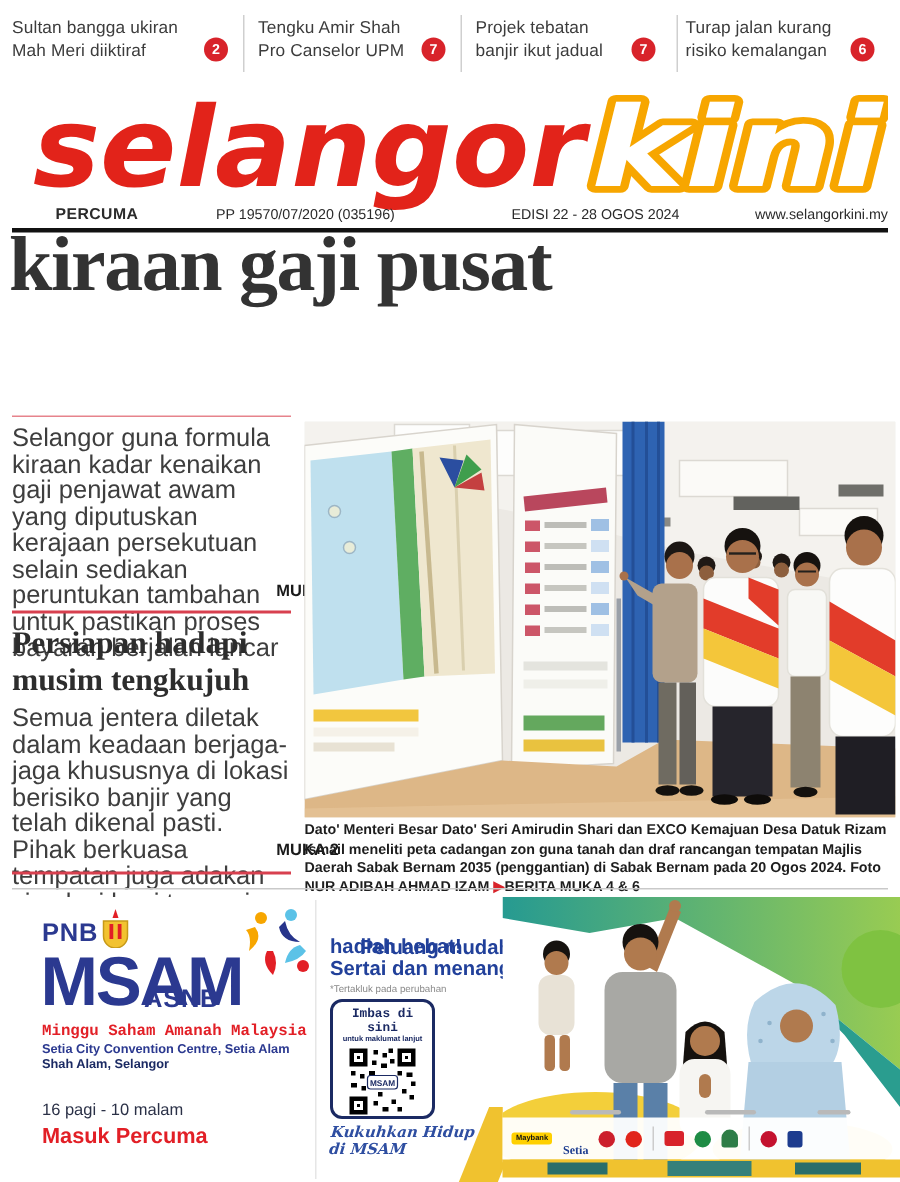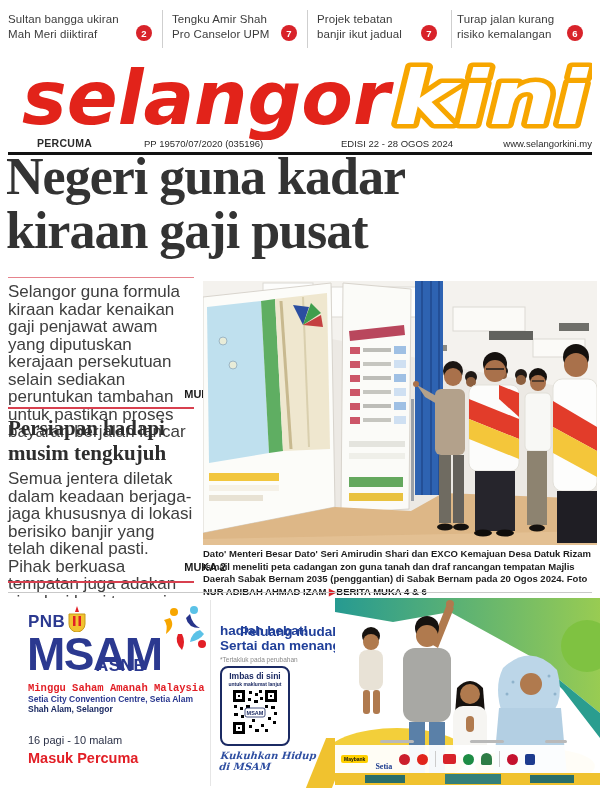--- a/index.html
+++ b/index.html
@@ -32,21 +32,21 @@
   .pnb{font-size:17px;font-weight:bold;letter-spacing:.5px;}
   .msam{font-size:46px;font-weight:bold;letter-spacing:-1.5px;line-height:44px;}
   .adsub{font-size:10.5px;font-weight:bold;}
   .advenue{font-size:8.5px;font-weight:bold;line-height:10.5px;}
   .addates{font-size:15px;font-weight:bold;}
   .adhours{font-size:11px;color:#2b3147;}
   .adentry{font-size:14.5px;font-weight:bold;}
   .promo{font-size:13.5px;font-weight:bold;line-height:15.5px;color:#21409a;}
   .disc{font-size:6.5px;color:#8a8a8a;}
   .qrcard{border:2px solid #1b2a63;border-radius:8px;background:#fff;text-align:center;}
-  .qrtitle{font-size:8.5px;font-weight:bold;color:#1b2a63;line-height:9px;margin-top:4px;}
+  .qrtitle{font-size:8.5px;font-weight:bold;color:#1b2a63;line-height:9px;margin-top:4px;font-family:Liberation Mono, monospace;}
   .qrsub{font-size:5px;font-weight:bold;color:#1b2a63;line-height:6px;}
   .script{font-family:"DejaVu Serif",serif;font-style:italic;font-size:10px;color:#2e4ea1;transform:skewX(-6deg);font-weight:bold;}
   .vhair{width:1px;background:#e6e6e6;}
   .sponsorband{background:rgba(255,255,255,.95);display:flex;align-items:center;gap:7px;padding:0 6px;}
   .logodot{border-radius:50%;}
   .lgsep{width:1px;height:16px;background:#cccccc;}
   .lglabel{height:3px;width:34px;background:#b9b9b9;border-radius:2px;}
   .maybank{background:#ffd000;color:#111;font-size:5px;font-weight:bold;border-radius:2px;padding:1px 3px;}
   .setia{color:#1d3c8f;font-size:8px;font-weight:bold;font-family:"Liberation Serif",serif;margin-top:14px;}
   .yellowband{background:#f0c22f;}
@@ -74,21 +74,20 @@
   <text x="372" y="66" textLength="194" lengthAdjust="spacingAndGlyphs" font-family="DejaVu Sans, sans-serif" font-weight="bold" font-style="italic" font-size="74" fill="#ffffff" stroke="#f7a600" stroke-width="9" paint-order="stroke" stroke-linejoin="round">kini</text>
 </svg>
 
 <div class="abs info" style="left:8px;top:137px;"><b>PERCUMA</b></div>
 <div class="abs info" style="left:115px;top:138px;">PP 19570/07/2020 (035196)</div>
 <div class="abs info" style="left:312px;top:138px;">EDISI 22 - 28 OGOS 2024</div>
 <div class="abs info" style="right:8px;top:138px;">www.selangorkini.my</div>
 <div class="abs blackrule" style="left:8px;top:152px;width:584px;"></div>
 
 <h1 class="abs headline" style="left:6px;top:150px;width:592px;margin:0;">
-  <span>Negeri guna kadar</span>
   <span>kiraan gaji pusat</span>
 </h1>
 
 <div class="abs redrule" style="left:8px;top:277px;width:186px;height:1px;opacity:.65;"></div>
 <p class="abs bodycopy" style="left:8px;top:283px;width:186px;margin:0;">Selangor guna formula kiraan kadar kenaikan gaji penjawat awam yang diputuskan kerajaan persekutuan selain sediakan peruntukan tambahan untuk pastikan proses bayaran berjalan lancar</p>
 <div class="abs muka" style="left:8px;top:388px;width:186px;">MUKA 4</div>
 <div class="abs redrule" style="left:8px;top:407px;width:186px;"></div>
 
 <h2 class="abs secttitle" style="left:8px;top:416px;width:175px;margin:0;font-weight:bold;">Persiapan hadapi musim tengkujuh</h2>
 <p class="abs bodycopy" style="left:8px;top:470px;width:188px;margin:0;">Semua jentera diletak dalam keadaan berjaga-jaga khususnya di lokasi berisiko banjir yang telah dikenal pasti. Pihak berkuasa tempatan juga adakan simulasi bagi tangani kemungkinan banjir kilat</p>

